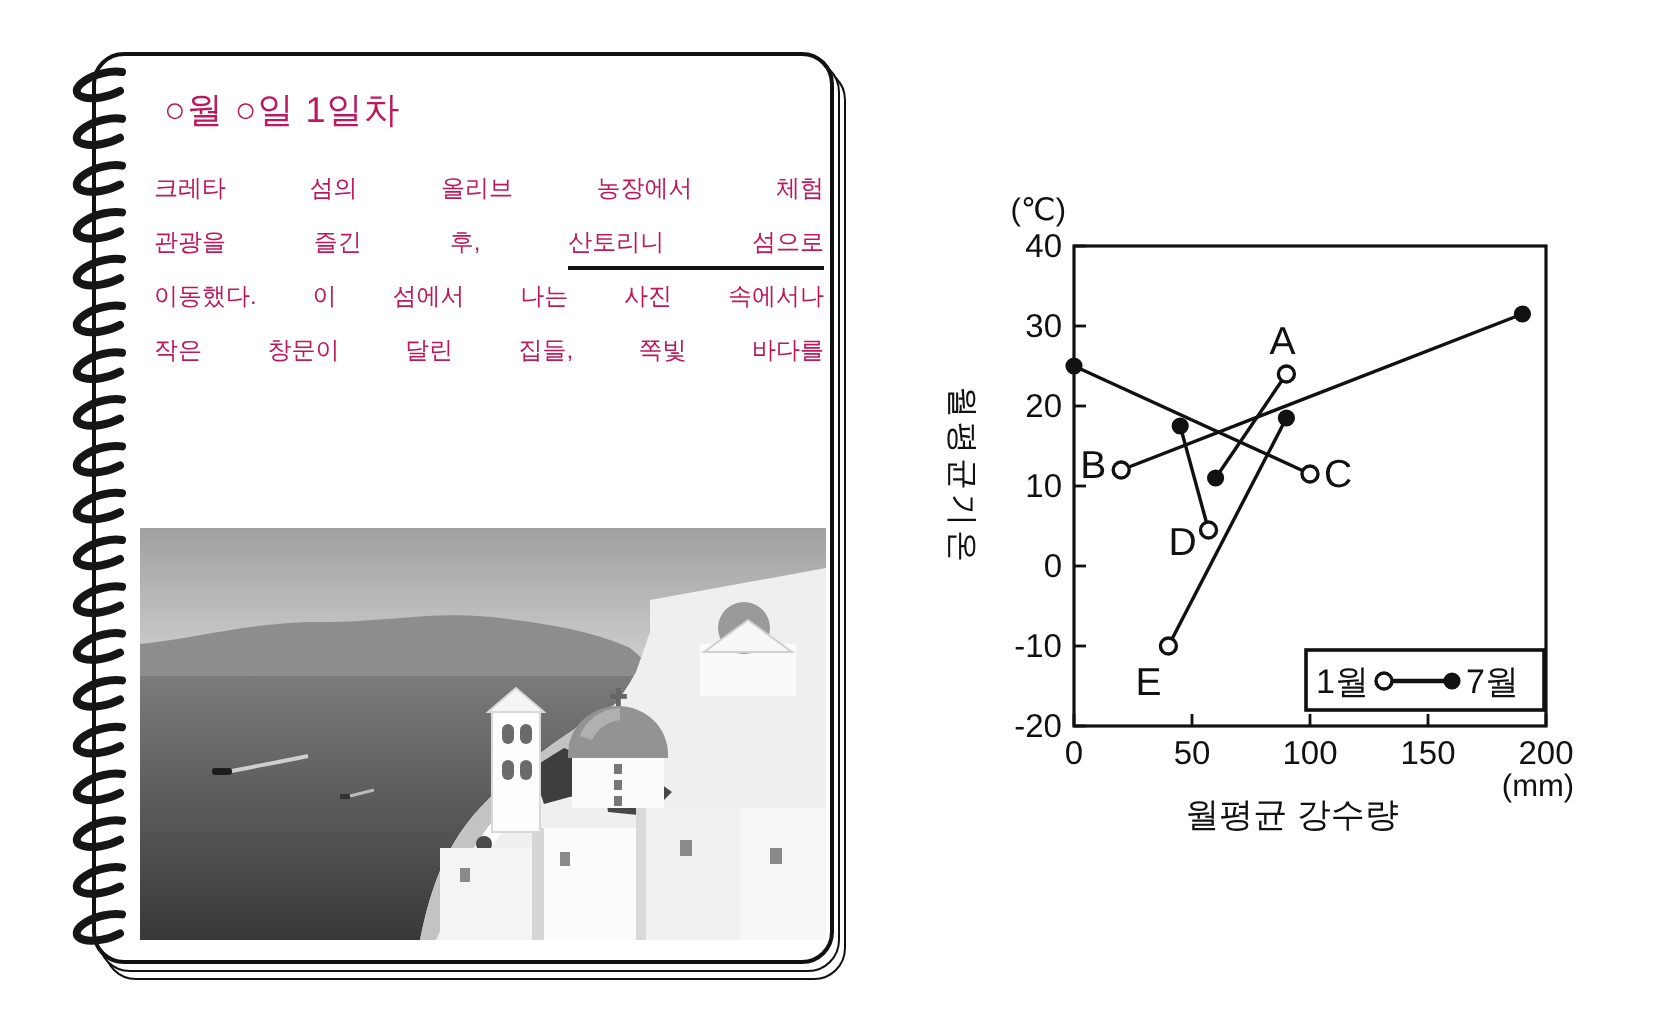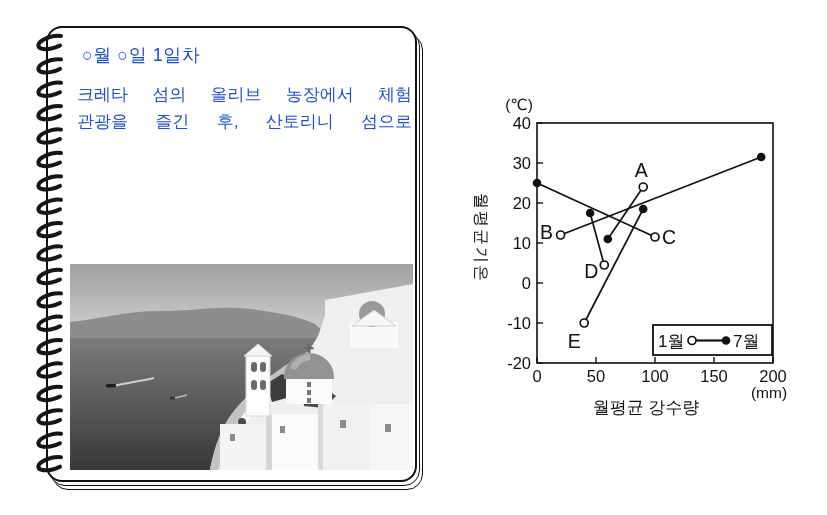--- a/index.html
+++ b/index.html
@@ -1,28 +1,28 @@
 <!DOCTYPE html>
 <html><head>
 <meta charset="utf-8">
 <style>
   html,body{margin:0;padding:0;background:#fff;}
   #screen{position:relative;width:827px;height:515px;background:#fff;overflow:hidden;
-          font-family:"Liberation Sans","DejaVu Sans",sans-serif;color:#1d4ed8;}
+          font-family:"Liberation Sans","DejaVu Sans",sans-serif;color:#be185d;}
 
   
   .page-echo,.page{position:absolute;left:46px;top:26px;width:371px;height:456px;
       box-sizing:border-box;background:#fff;border:2.2px solid #111;border-radius:16px;}
   .page-echo.e2{transform:translate(6px,8px);border-width:1.6px;z-index:0;}
   .page-echo.e1{transform:translate(3px,4px);border-width:1.6px;z-index:1;}
   .page{z-index:2;}
   .rings{position:absolute;left:26px;top:28px;z-index:3;}
 
   .entry-header{position:absolute;left:34px;top:15px;font-size:18px;letter-spacing:.5px;}
-  .diary{position:absolute;left:29px;top:53px;width:335px;font-size:17px;line-height:27px;
+  .diary{position:absolute;left:29px;top:53px;width:335px;font-size:12px;line-height:27px;
          word-break:keep-all;}
   .diary .line{text-align:justify;text-align-last:justify;height:27px;overflow:hidden;}
   .diary .line.last{text-align-last:left;}
   .diary .uline{border-bottom:2.6px solid #111;padding-bottom:5px;}
 
   .photo{position:absolute;left:22px;top:236px;width:343px;height:206px;display:block;}
 
   
   #chart-svg{position:absolute;left:465px;top:80px;}
   #chart-svg text{fill:#111;}
@@ -34,20 +34,22 @@
   <div>
     <div class="page-echo e2"></div>
     <div class="page-echo e1"></div>
 
     <div class="page">
       <div class="entry-header">○월 ○일 1일차</div>
 
       <div class="diary" id="diary-lines">
           <div class="line">크레타 섬의 올리브 농장에서 체험</div>
           <div class="line"><span>관광을 즐긴 후, </span><span class="uline">산토리니 섬으로</span></div>
+          <div class="line">이동했다. 이 섬에서 나는 사진 속에서나</div>
+          <div class="line">작은 창문이 달린 집들, 쪽빛 바다를</div>
         </div>
 
       <svg class="photo" viewBox="0 0 343 206" preserveAspectRatio="none">
         <defs>
           <linearGradient id="gsky" x1="0" y1="0" x2="0" y2="1">
             <stop offset="0" stop-color="#a0a0a0"></stop>
               <stop offset="1" stop-color="#d6d6d6"></stop>
           </linearGradient>
           <linearGradient id="gsea" x1="0" y1="0" x2="0" y2="1">
             <stop offset="0" stop-color="#7b7b7b"></stop>

